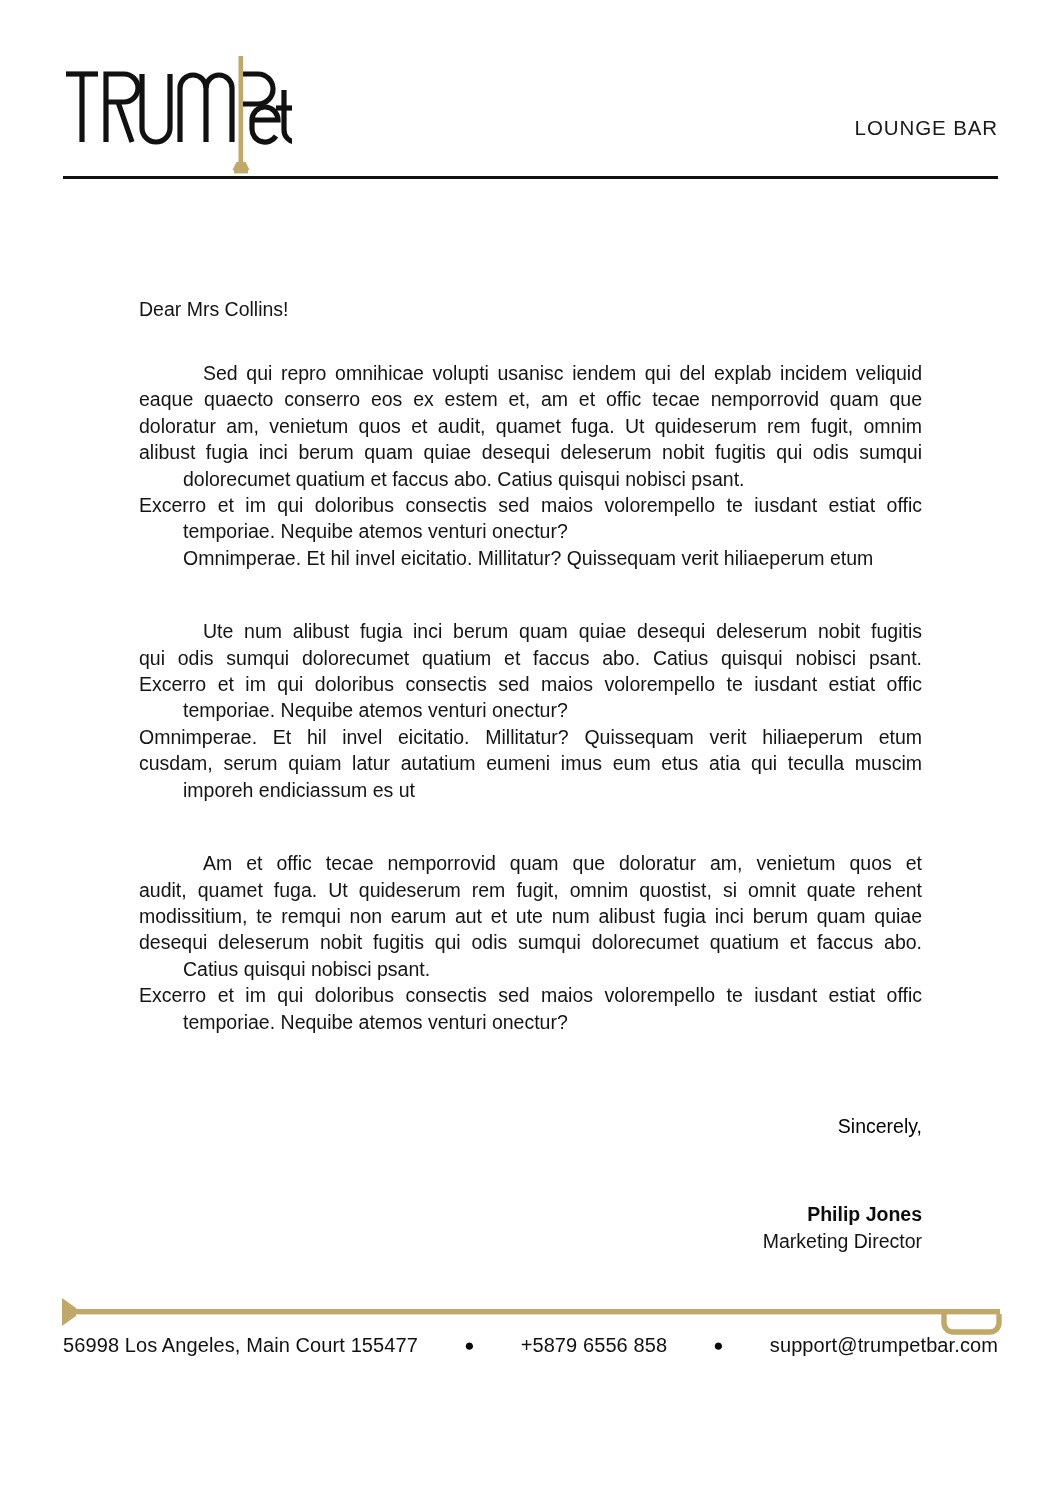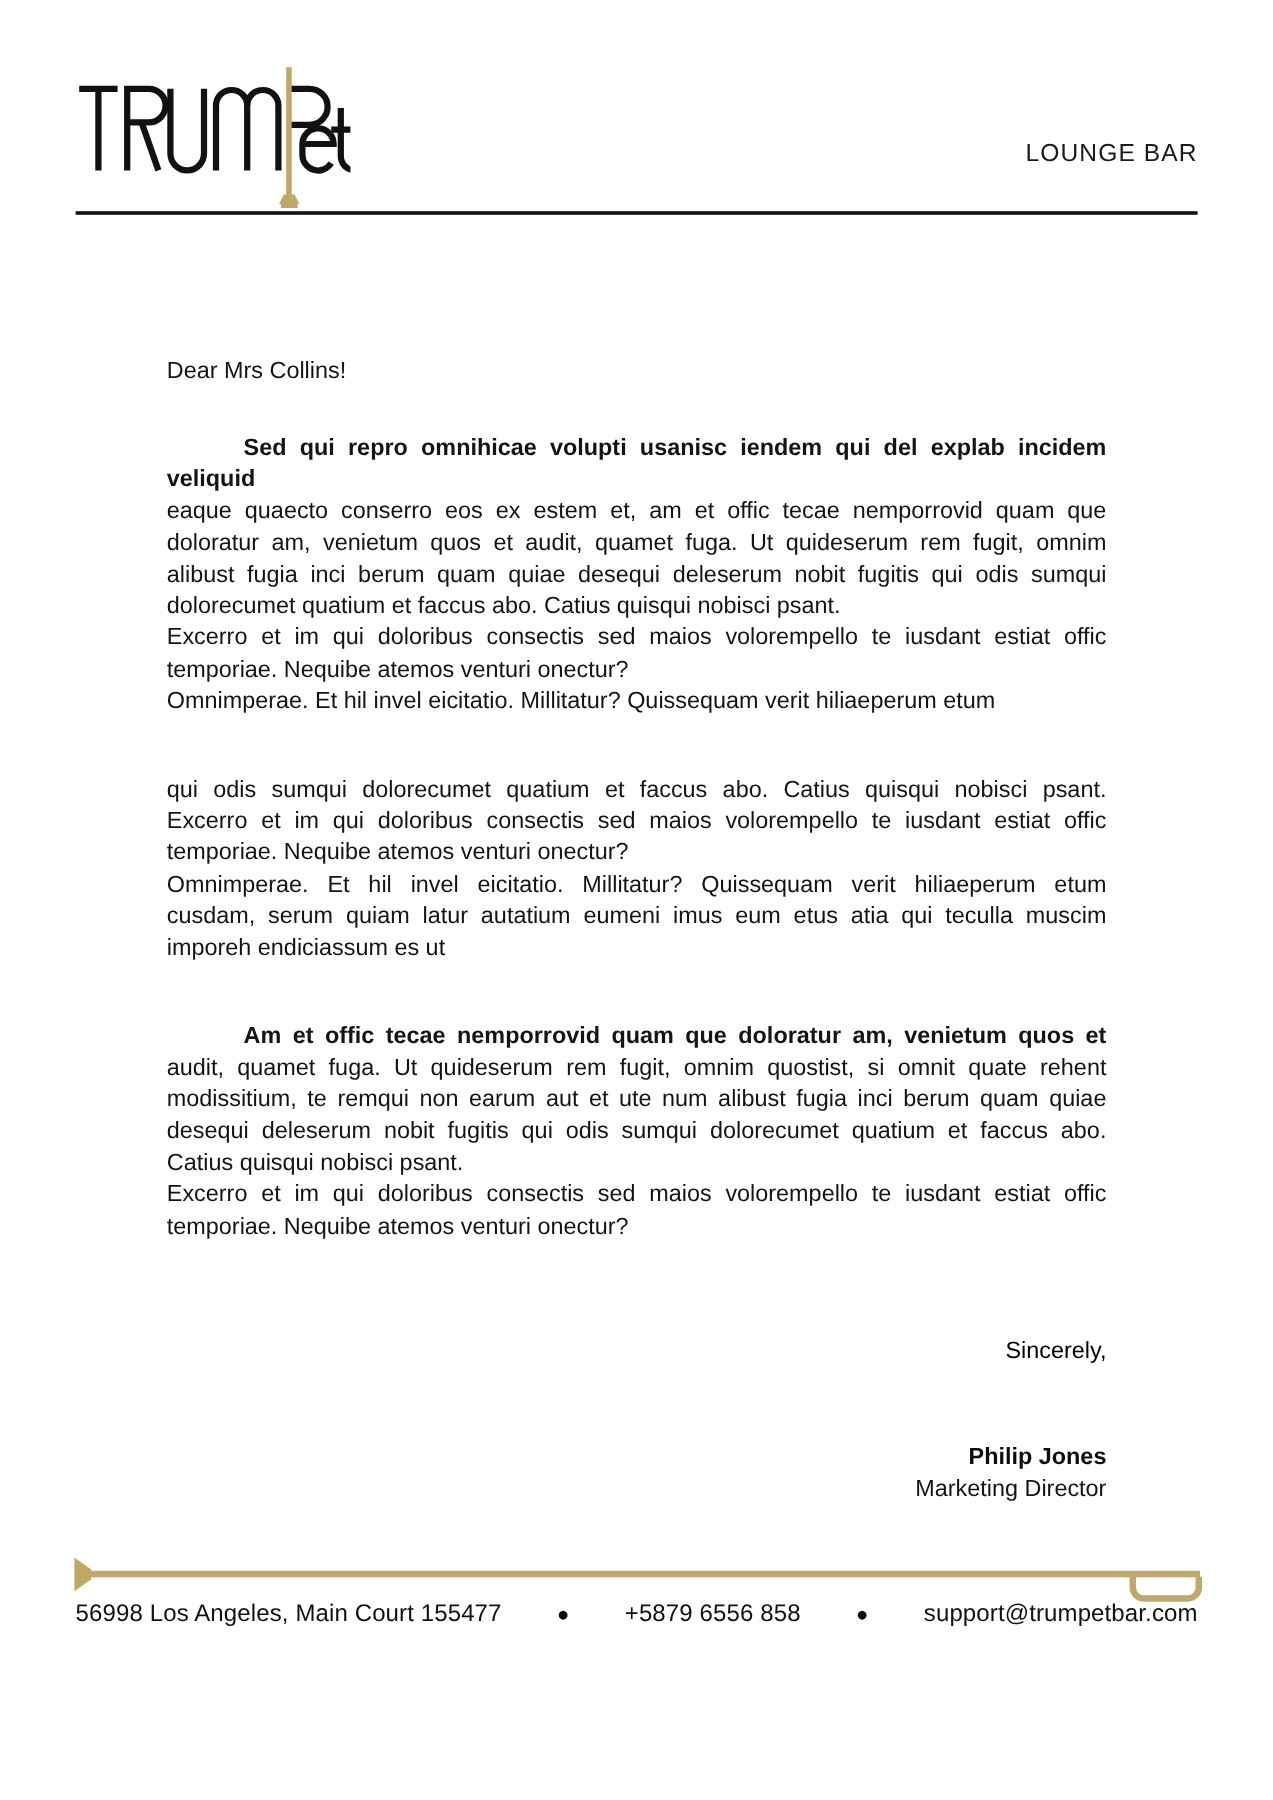--- a/index.html
+++ b/index.html
@@ -85,28 +85,28 @@
     display: block;
     text-align: justify;
     text-align-last: justify;
     white-space: pre-wrap;
   }
   .jline-last {
     display: block;
     text-align: left;
     text-align-last: left;
     white-space: pre-wrap;
+    margin-left: 44px;
   }
   .jline-first {
     display: block;
     text-align: justify;
     text-align-last: justify;
     white-space: pre-wrap;
     text-indent: 64px;
-    font-weight: bold;
   }
 
   
   .signature {
     position: absolute;
     right: 139px;
     top: 1113px;
     text-align: right;
     width: 420px;
   }
@@ -224,20 +224,21 @@
       <span class="jline">eaque quaecto conserro eos ex estem et, am et offic tecae nemporrovid quam que</span>
       <span class="jline">doloratur am, venietum quos et audit, quamet fuga. Ut quideserum rem fugit, omnim</span>
       <span class="jline">alibust fugia inci berum quam quiae desequi deleserum nobit fugitis qui odis sumqui</span>
       <span class="jline-last">dolorecumet quatium et faccus abo. Catius quisqui nobisci psant.</span>
       <span class="jline">Excerro et im qui doloribus consectis sed maios volorempello te iusdant estiat offic</span>
       <span class="jline-last">temporiae. Nequibe atemos venturi onectur?</span>
       <span class="jline-last">Omnimperae. Et hil invel eicitatio. Millitatur? Quissequam verit hiliaeperum etum</span>
     </div>
 
     <div class="para">
+      <span class="jline-first">Ute num alibust fugia inci berum quam quiae desequi deleserum nobit fugitis</span>
       <span class="jline">qui odis sumqui dolorecumet quatium et faccus abo. Catius quisqui nobisci psant.</span>
       <span class="jline">Excerro et im qui doloribus consectis sed maios volorempello te iusdant estiat offic</span>
       <span class="jline-last">temporiae. Nequibe atemos venturi onectur?</span>
       <span class="jline">Omnimperae. Et hil invel eicitatio. Millitatur? Quissequam verit hiliaeperum etum</span>
       <span class="jline">cusdam, serum quiam latur autatium eumeni imus eum etus atia qui teculla muscim</span>
       <span class="jline-last">imporeh endiciassum es ut</span>
     </div>
 
     <div class="para">
       <span class="jline-first">Am et offic tecae nemporrovid quam que doloratur am, venietum quos et</span>

